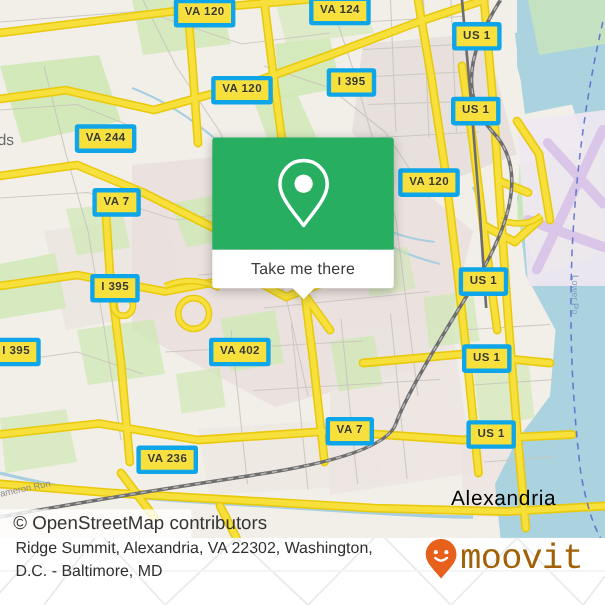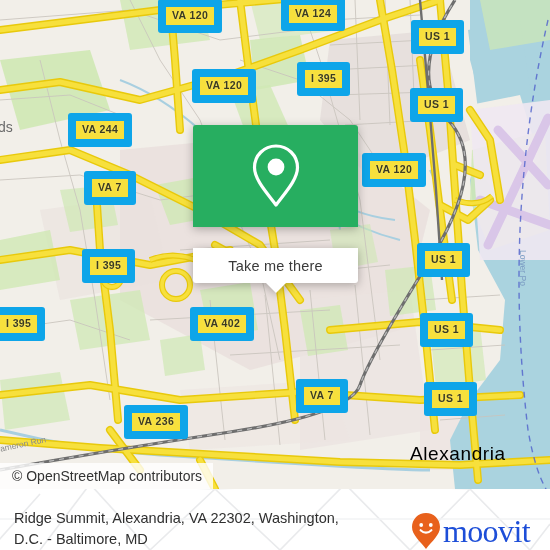--- a/index.html
+++ b/index.html
@@ -16,21 +16,21 @@
   .map {
     position:absolute; left:0; top:0; width:550px; height:489px;
     background:#f2efe9; overflow:hidden;
   }
   .map-svg { position:absolute; left:0; top:0; width:550px; height:489px; display:block; }
 
   
   .shield {
     position:absolute;
     background:#f7e03c;
-    border:8px solid #0ea5e9;
+    border:4px solid #0ea5e9;
     border-radius:3px;
     color:#3b3b22;
     font-size:10.5px;
     font-weight:bold;
     letter-spacing:.4px;
     line-height:1;
     padding:3px 6px 4px 6px;
     white-space:nowrap;
     font-family:"Liberation Sans", sans-serif;
     text-shadow:0 0 2px rgba(255,255,255,.35);
@@ -54,25 +54,25 @@
     position:absolute;
     color:#7d9ec4;
     font-size:8.5px;
     white-space:nowrap;
     font-family:"Liberation Sans", sans-serif;
   }
 
   
   .attribution {
     position:absolute; left:0; bottom:0;
-    height:26px; width:213px;
+    height:26px; width:174px;
     background:rgba(255,255,255,.80);
     display:flex; align-items:center;
     padding-left:12px;
-    font-size:14px;
+    font-size:17px;
     color:#333;
     font-family:"Liberation Sans", sans-serif;
     white-space:nowrap;
   }
 
   
   .callout {
     position:absolute;
     left:193px; top:125px;
     width:165px;
@@ -85,21 +85,20 @@
     height:102px;
     border-radius:3px 3px 0 0;
     display:flex; align-items:center; justify-content:center;
   }
   .callout-bottom {
     background:#ffffff;
     height:35px;
     border-radius:0 0 3px 3px;
     display:flex; align-items:center; justify-content:center;
     position:relative;
-    margin-top:21px;
   }
   .callout-bottom .label {
     font-size:14.5px;
     color:#3a3a3a;
     font-family:"Liberation Sans", sans-serif;
     letter-spacing:.2px;
   }
   .callout-tail {
     position:absolute;
     left:50%; bottom:-10px;
@@ -114,37 +113,37 @@
   .footer {
     position:absolute; left:0; top:489px;
     width:550px; height:61px;
     background:#ffffff;
     overflow:hidden;
   }
   .footer-pattern { position:absolute; left:0; top:0; width:550px; height:61px; }
   .footer-inner {
     position:relative;
     height:100%;
-    display:flex; align-items:flex-end;
+    display:flex; align-items:flex-start;
     padding:0 14px 0 14px;
     gap:42px;
   }
   .caption {
     flex:1;
     font-size:14.5px;
     line-height:1.45;
     color:#2f2f2f;
     font-family:"Liberation Sans", sans-serif;
     max-width:400px;
   }
   .brand { display:flex; align-items:center; gap:2px; margin-right:6px; }
   .brand-word {
     font-size:32px;
-    color:#1d4ed8;
-    font-family:Liberation Serif, serif;
+    color:#a16207;
+    font-family:Liberation Mono, monospace;
     letter-spacing:-.6px;
     line-height:1;
     font-weight:400;
   }
 </style>
 </head>
 <body>
 
 <div class="screen">
 

